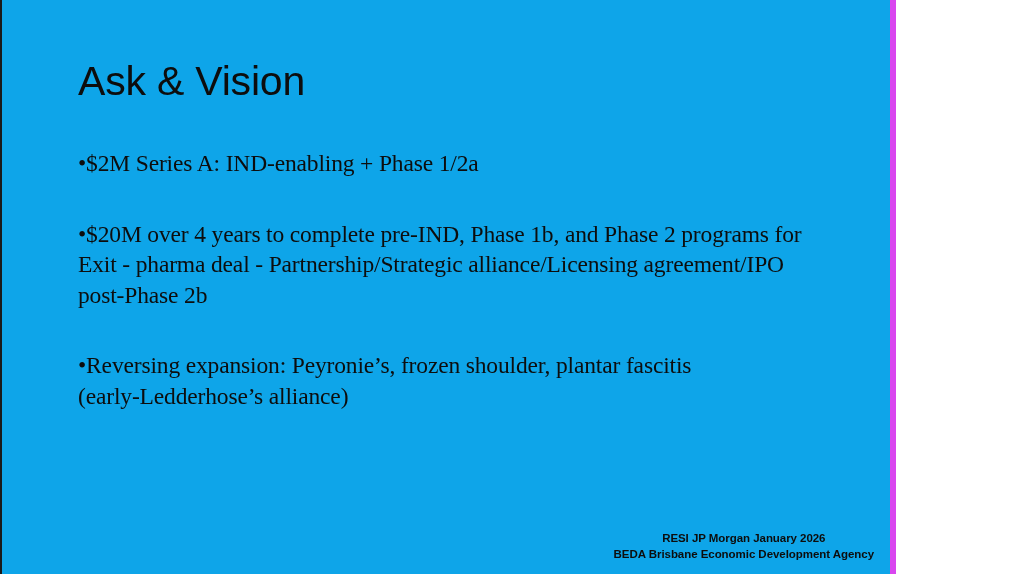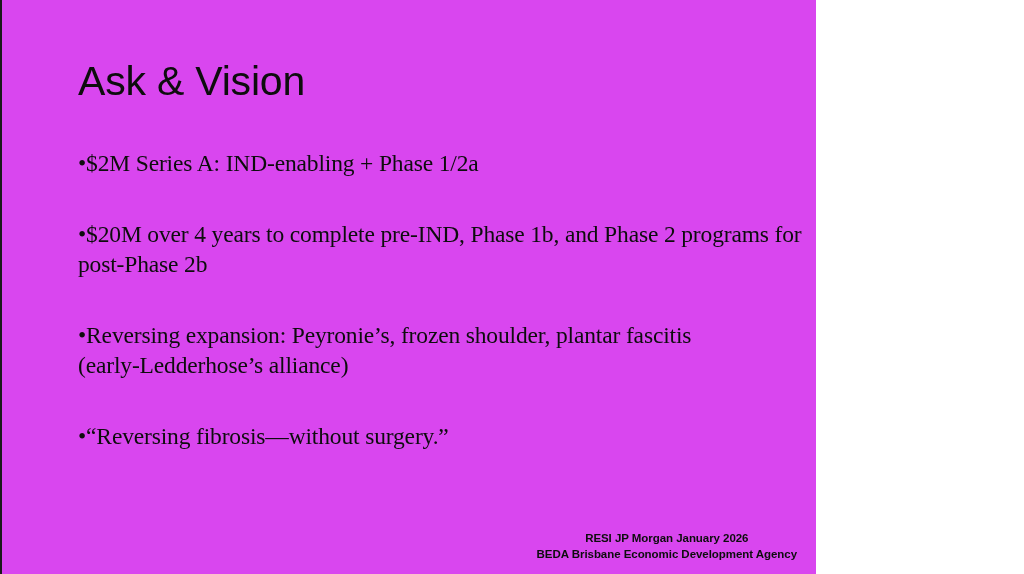--- a/index.html
+++ b/index.html
@@ -5,26 +5,26 @@
   html, body {
     margin: 0;
     padding: 0;
     background: #ffffff;
   }
   body {
     font-family: "Liberation Sans", sans-serif;
   }
   .slide {
     position: relative;
-    width: 816px;
+    width: 896px;
     height: 574px;
-    background: #d946ef;
+    background: #0ea5e9;
     box-sizing: border-box;
     border-left: 2px solid #1a1a1a;
-    border-right: 3px solid #d946ef;
+    border-right: 6px solid #d946ef;
     overflow: hidden;
   }
   .slide-title {
     position: absolute;
     left: 76px;
     top: 57px;
     font-size: 41px;
     line-height: 48px;
     color: #0d0d0d;
     font-weight: 400;
@@ -79,31 +79,29 @@
   <div class="slide-title">Ask &amp; Vision</div>
 
   <div class="body-block">
 
     <div class="bullet-para">
       <span class="bullet-line"><span class="bullet-dot">•</span><span>$2M Series A: IND-enabling + Phase 1/2a</span></span>
     </div>
 
     <div class="bullet-para">
       <span class="bullet-line"><span class="bullet-dot">•</span><span>$20M over 4 years to complete pre-IND, Phase 1b, and Phase 2 programs for</span></span>
+      <span class="bullet-line">Exit - pharma deal - Partnership/Strategic alliance/Licensing agreement/IPO</span>
       <span class="bullet-line">post-Phase 2b</span>
     </div>
 
     <div class="bullet-para">
       <span class="bullet-line"><span class="bullet-dot">•</span><span>Reversing expansion: Peyronie’s, frozen shoulder, plantar fascitis</span></span>
       <span class="bullet-line">(early-Ledderhose’s alliance)</span>
     </div>
 
-    <div class="bullet-para">
-      <span class="bullet-line"><span class="bullet-dot">•</span><span>“Reversing fibrosis—without surgery.”</span></span>
-    </div>
 
   </div>
 
   <div class="footer">
     <span class="footer-line">RESI JP Morgan January 2026</span>
     <span class="footer-line">BEDA Brisbane Economic Development Agency</span>
   </div>
 
 </div>
 

